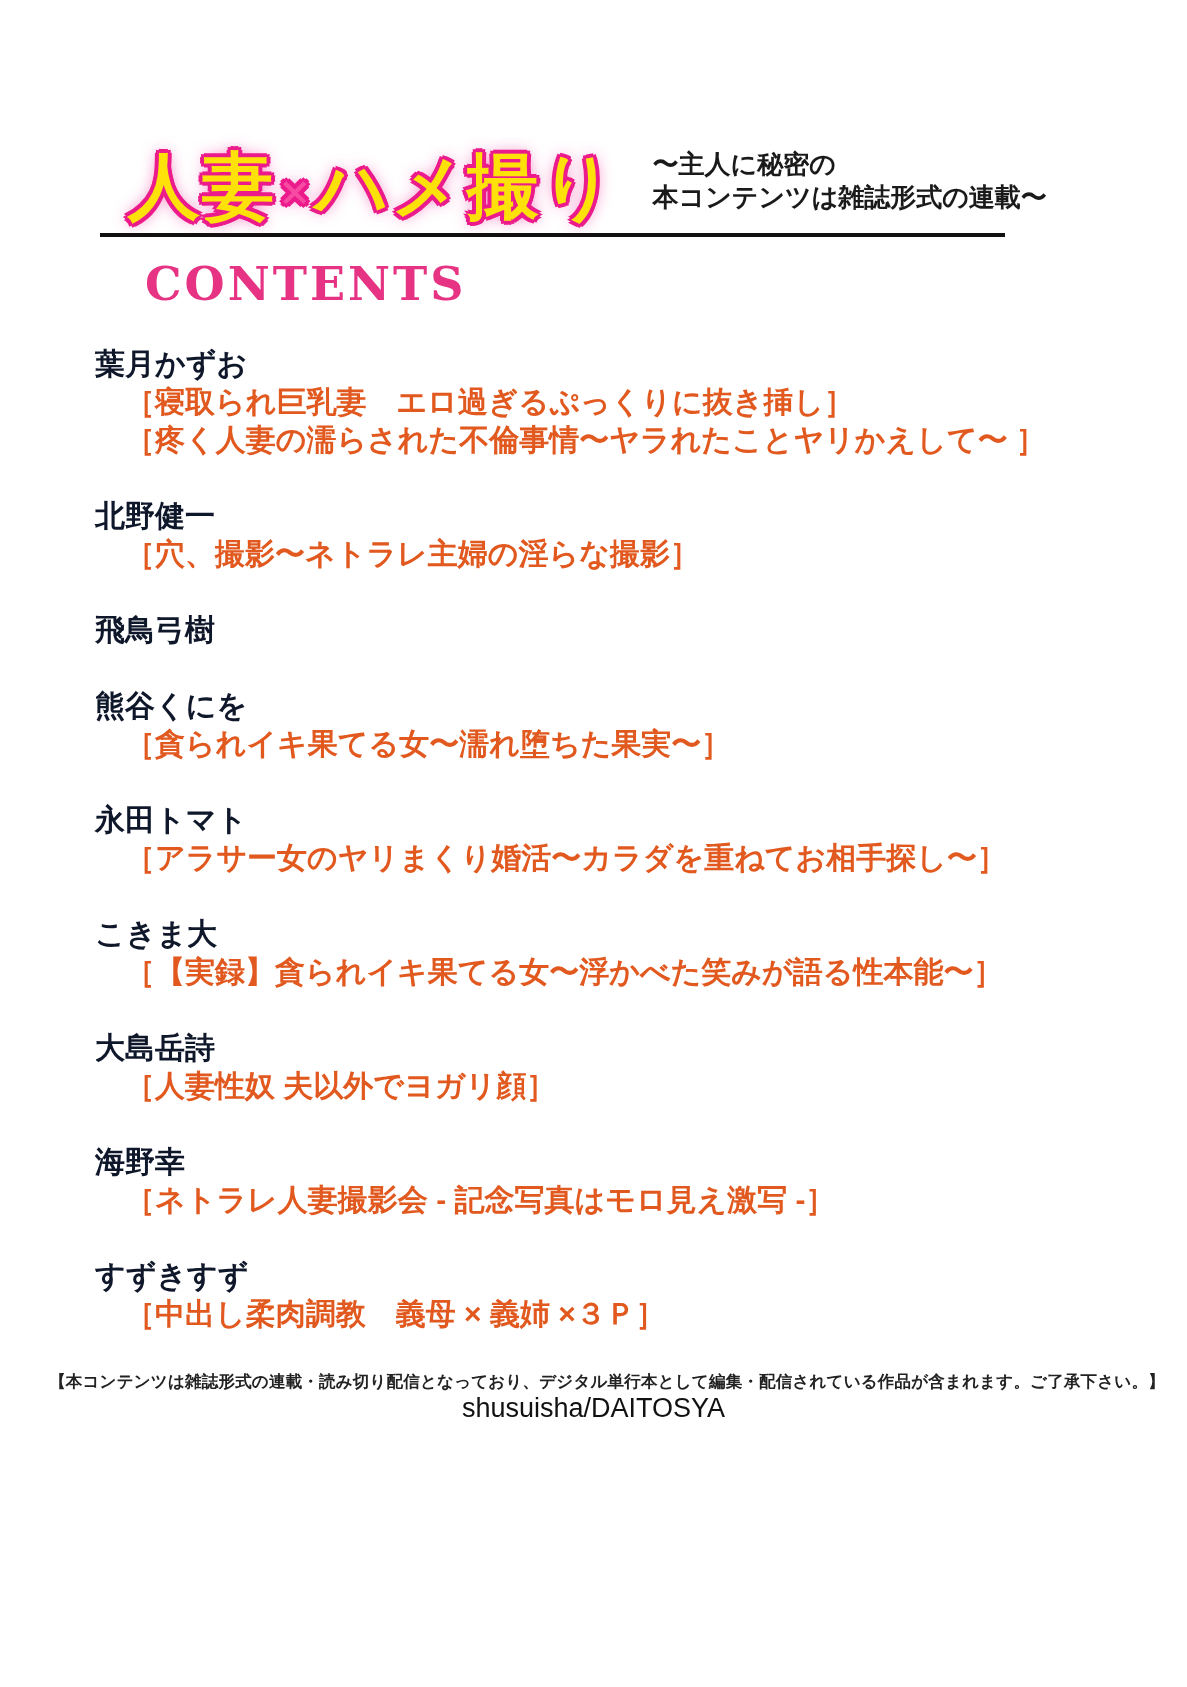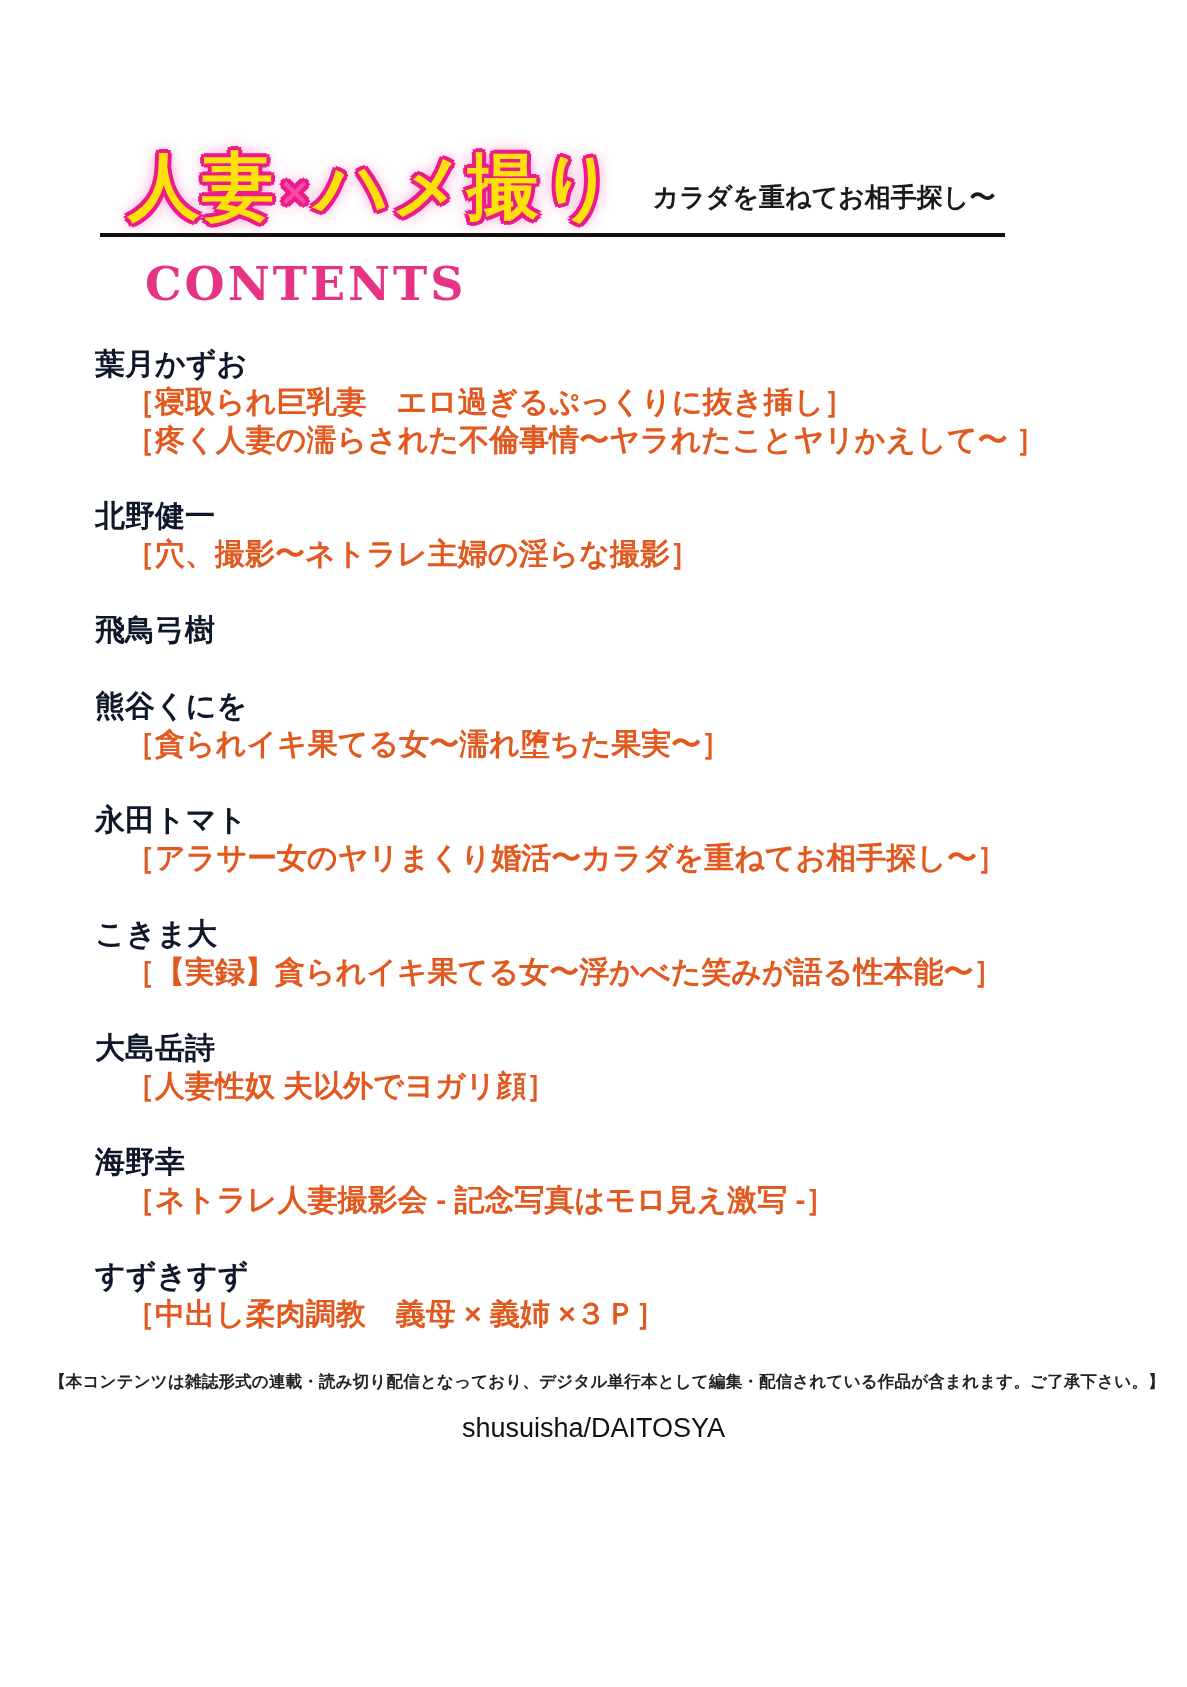--- a/index.html
+++ b/index.html
@@ -104,36 +104,36 @@
     text-align: center;
   }
   .notice {
     font-size: 16.5px;
     font-weight: 700;
     color: #222222;
     letter-spacing: 0.2px;
     padding-left: 27px;
   }
   .publisher {
-    margin-top: 20px;
     font-size: 27px;
     color: #111111;
     font-family: "Liberation Sans", sans-serif;
   }
 </style>
 </head>
 <body>
 
 <div class="page">
 
   <div class="header">
     <div class="logo-row">
       <div class="logo"><span>人妻</span><span class="cross">×</span><span>ハメ撮り</span></div>
       <div class="subtitle">
-        <div>カラダを重ねてお相手探し〜</div>
+        <div>〜主人に秘密の</div>
+        <div>本コンテンツは雑誌形式の連載〜</div>
       </div>
     </div>
     <div class="rule"></div>
     <div class="contents-heading">CONTENTS</div>
   </div>
 
   <div class="contents-list">
   <div class="entry">
     <div class="entry-author">葉月かずお</div>
     <div class="entry-titles">

